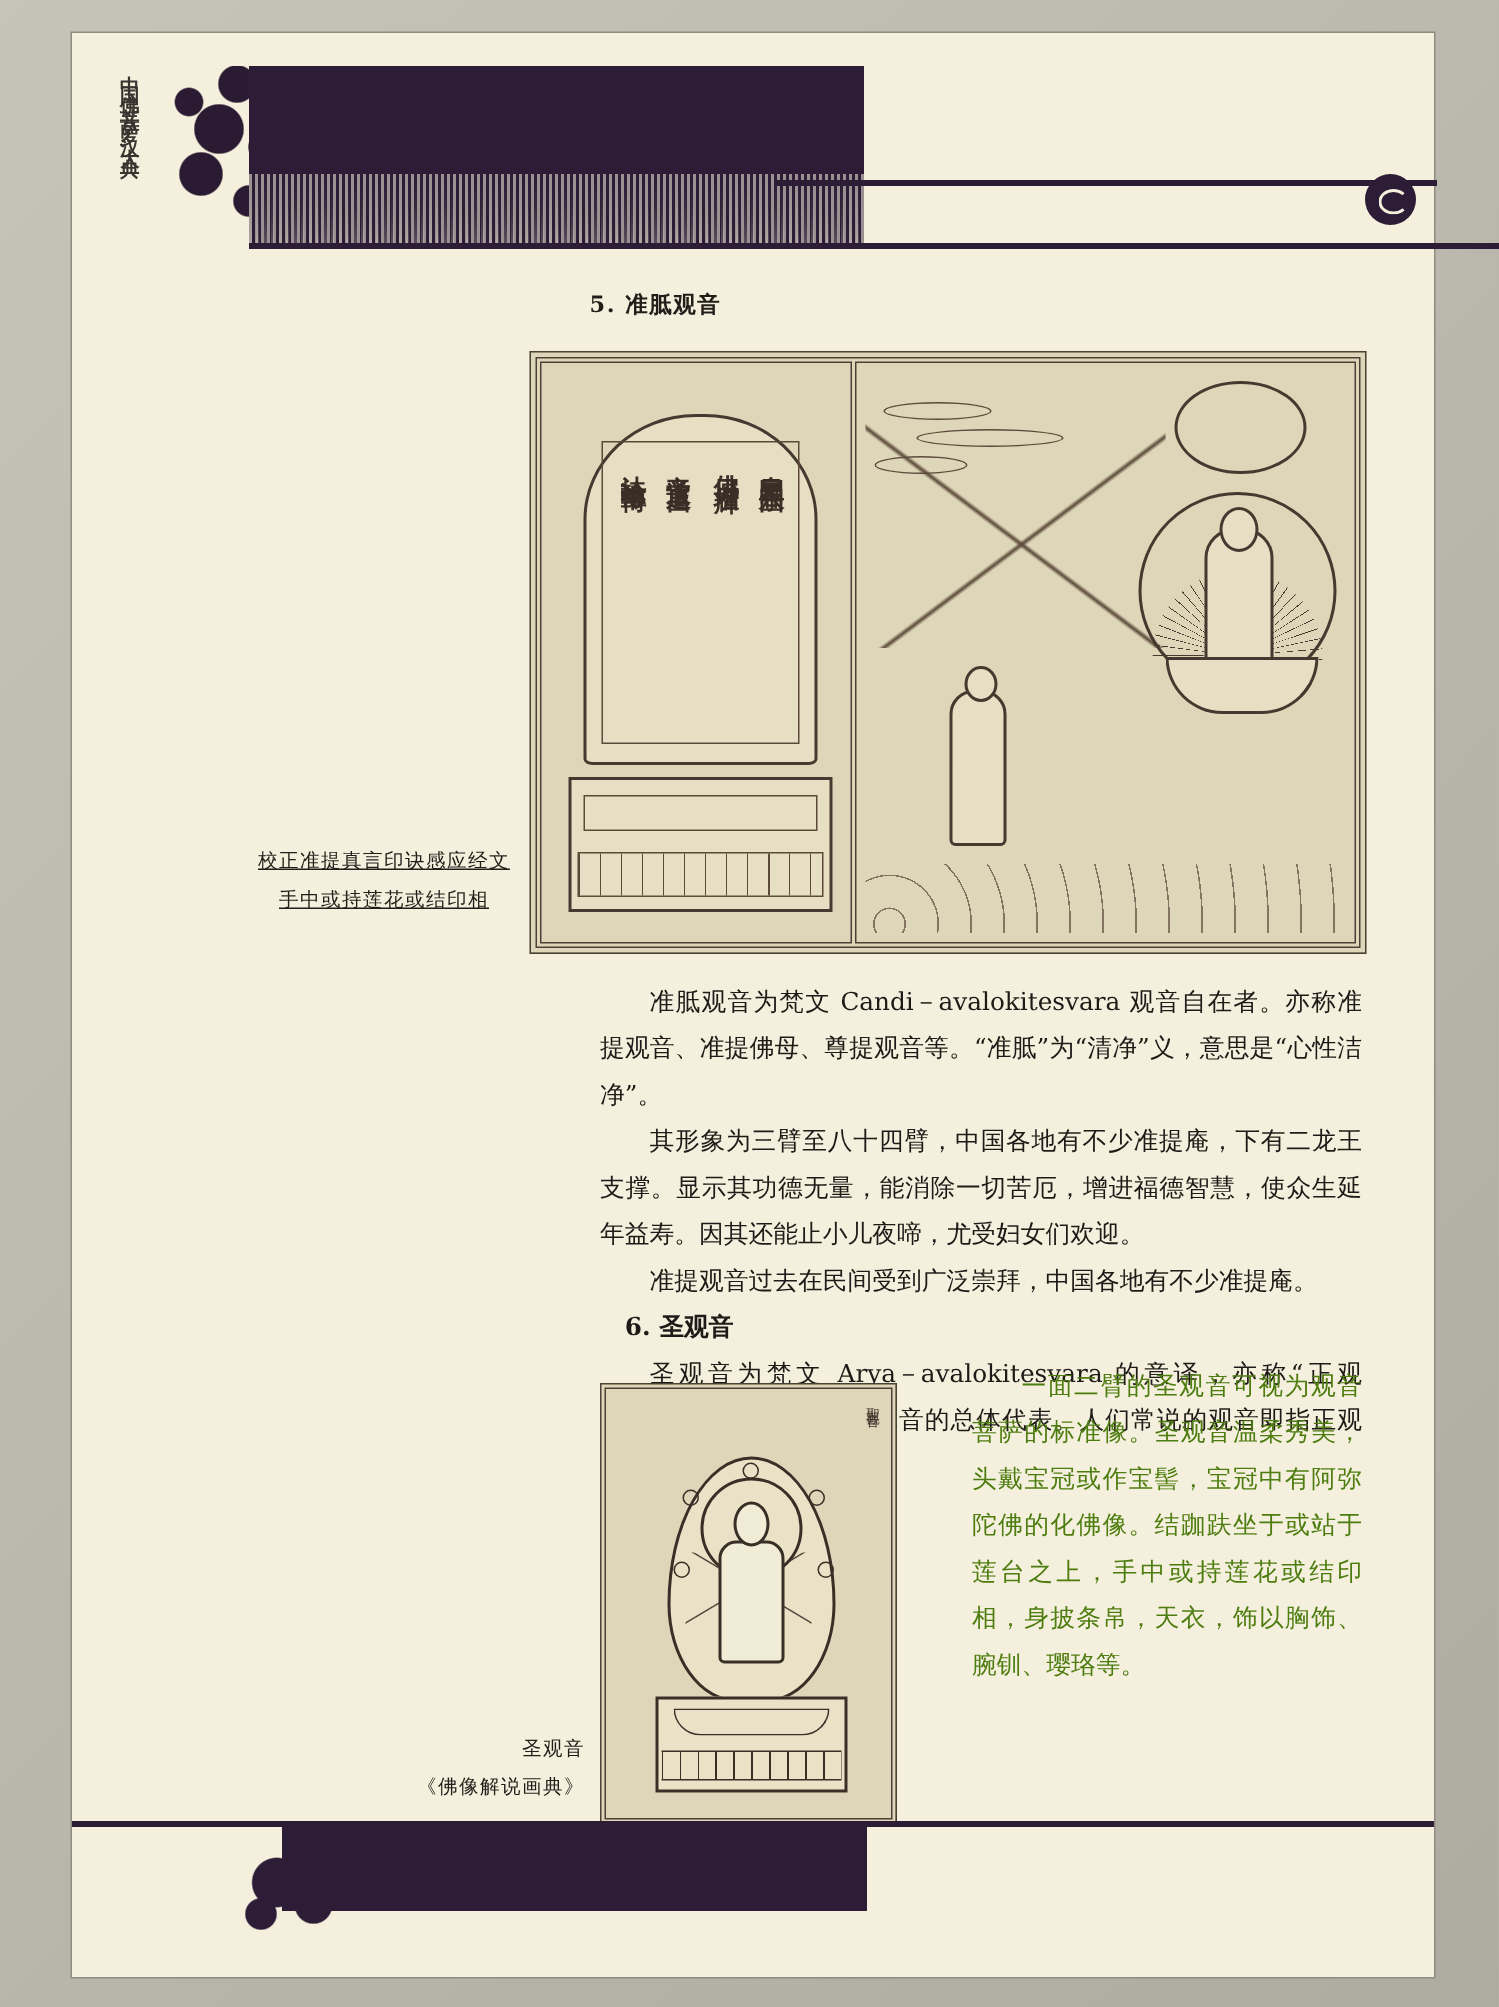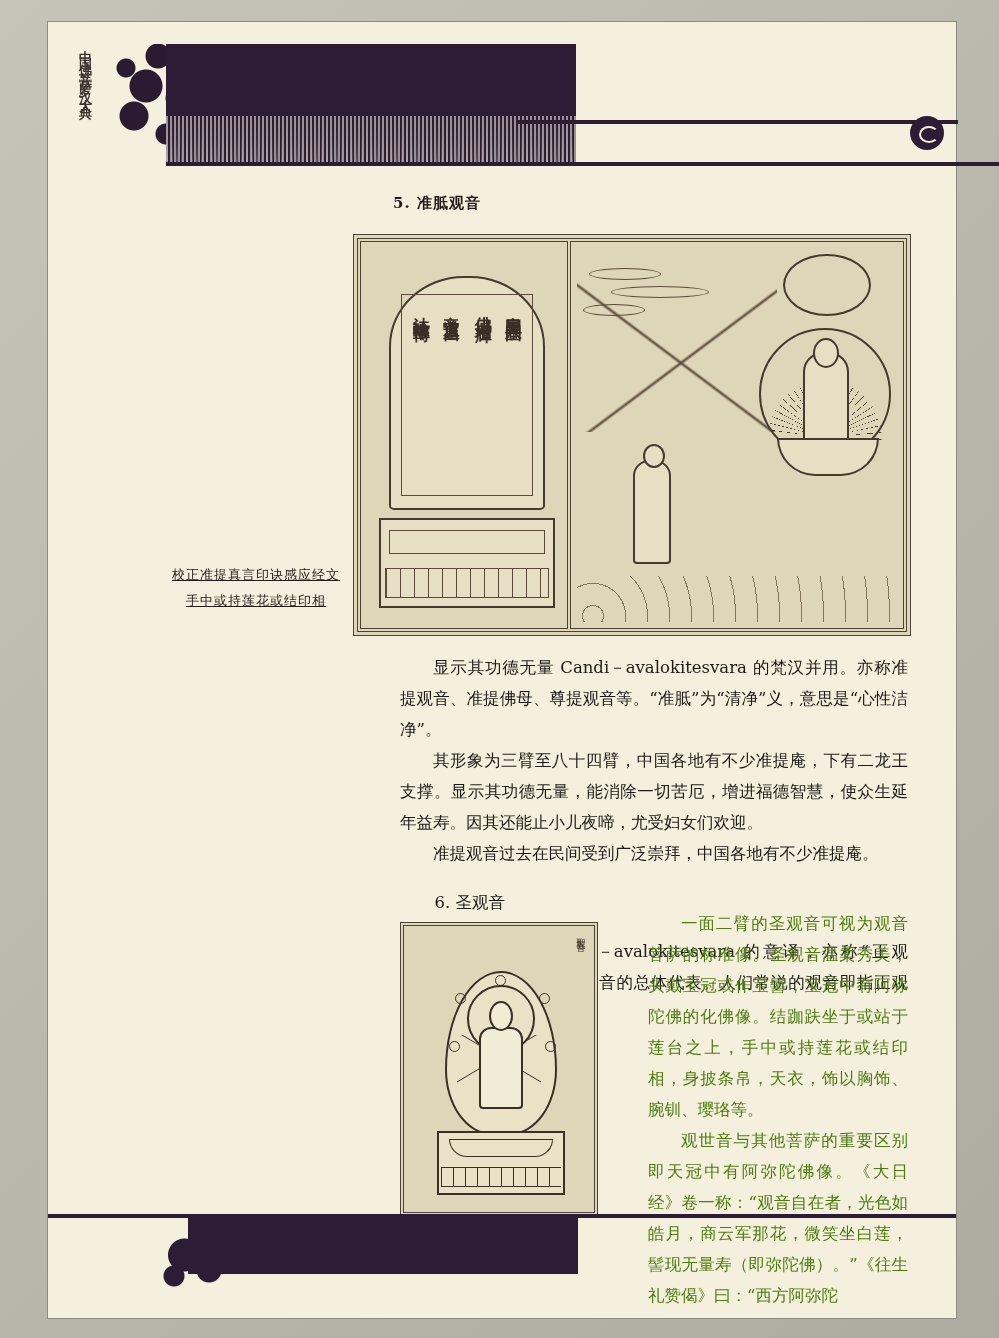--- a/index.html
+++ b/index.html
@@ -190,21 +190,21 @@
   .cap-left{
     position:absolute;left:118px;top:540px;width:180px;
     text-align:center;font-size:13px;color:#241c19;line-height:26px;letter-spacing:1px;text-decoration:underline;
   }
   .body-col{
     position:absolute;left:352px;top:630px;width:508px;
     font-size:16.5px;line-height:31px;color:#1d1a17;
     text-align:justify;
   }
   .body-col p{margin:0;text-indent:2em;}
-  .body-col .sec{margin:18px;text-indent:1em;font-weight:normal;}
+  .body-col .sec{margin:0;text-indent:1em;font-weight:bold;}
   .body-col-lower{
     position:absolute;left:600px;top:886px;width:260px;
     font-size:16.5px;line-height:31px;color:#4d7c0f;text-align:justify;
   }
   .body-col-lower p{margin:0;text-indent:2em;}
   .fig-small{
     position:absolute;left:352px;top:900px;width:196px;height:292px;
     background:#ded6b8;border:1px solid #4a4236;
     box-shadow:inset 0 0 0 2px #ded6b8, inset 0 0 0 3px #4a4236;
     overflow:hidden;
@@ -299,21 +299,21 @@
         <div class="waves"></div>
       </div>
     </div>
 
     <div class="cap-left">
       <div>校正准提真言印诀感应经文</div>
       <div>手中或持莲花或结印相</div>
     </div>
 
     <div class="body-col">
-      <p>显示其功德无量 Candi－avalokitesvara 的梵汉并用。亦称准提观音、准提佛母、尊提观音等。“准胝”为“清净”义，意思是“心性洁净”。</p>
+      <p>准胝观音为梵文 Candi－avalokitesvara 观音自在者。亦称准提观音、准提佛母、尊提观音等。“准胝”为“清净”义，意思是“心性洁净”。</p>
       <p>其形象为三臂至八十四臂，中国各地有不少准提庵，下有二龙王支撑。显示其功德无量，能消除一切苦厄，增进福德智慧，使众生延年益寿。因其还能止小儿夜啼，尤受妇女们欢迎。</p>
       <p>准提观音过去在民间受到广泛崇拜，中国各地有不少准提庵。</p>
       <p class="sec">6. 圣观音</p>
       <p>圣观音为梵文 Arya－avalokitesvara 的意译，亦称“正观音”、“圣观自在”，是诸观音的总体代表。人们常说的观音即指正观音。</p>
     </div>
 
     <div class="fig-small">
       <div class="fs-label">聖觀音</div>
       <div class="fs-mandorla"></div>
       <div class="fs-halo"></div>
@@ -323,22 +323,25 @@
       <div class="fs-dot" style="left:54px;top:70px;"></div>
       <div class="fs-dot" style="left:138px;top:70px;"></div>
       <div class="fs-dot" style="left:48px;top:118px;"></div>
       <div class="fs-dot" style="left:144px;top:118px;"></div>
       <div class="fs-dot" style="left:94px;top:52px;"></div>
       <div class="fs-base"></div>
     </div>
 
     <div class="body-col-lower">
       <p>一面二臂的圣观音可视为观音菩萨的标准像。圣观音温柔秀美，头戴宝冠或作宝髻，宝冠中有阿弥陀佛的化佛像。结跏趺坐于或站于莲台之上，手中或持莲花或结印相，身披条帛，天衣，饰以胸饰、腕钏、璎珞等。</p>
-      <p>观世音与其他菩萨的重要区别即天冠中有阿弥陀佛像。《大日经》卷一称：“观音自在者，光色如皓月，商云军那花，微笑坐白莲，髻现无量寿（即弥陀佛）。”《往生礼赞偈》曰：“西方阿弥陀</p>
-    </div>
-
+    </div>
+
+    <div class="cap-small">
+      <div>圣观音</div>
+      <div>《佛像解说画典》</div>
+    </div>
 
     <div class="ornament-bottom-rule"></div>
     <div class="ornament-bottom-band"></div>
     <div class="ornament-bottom-left"></div>
 
   </div>
 </div>
 
 </body></html>

